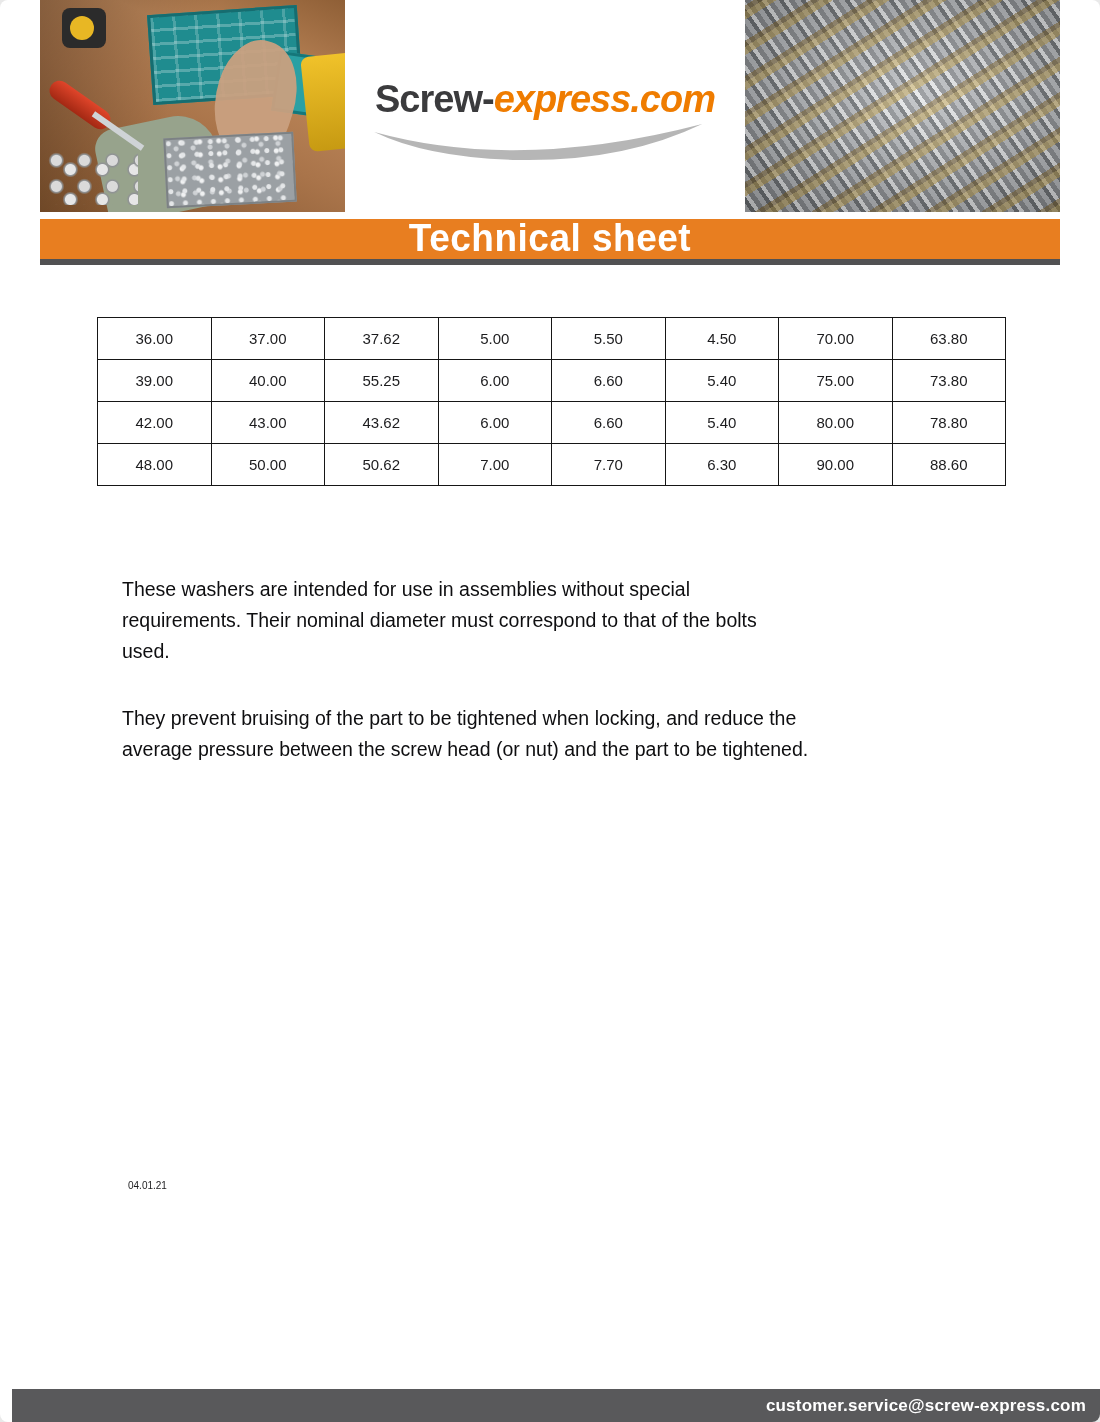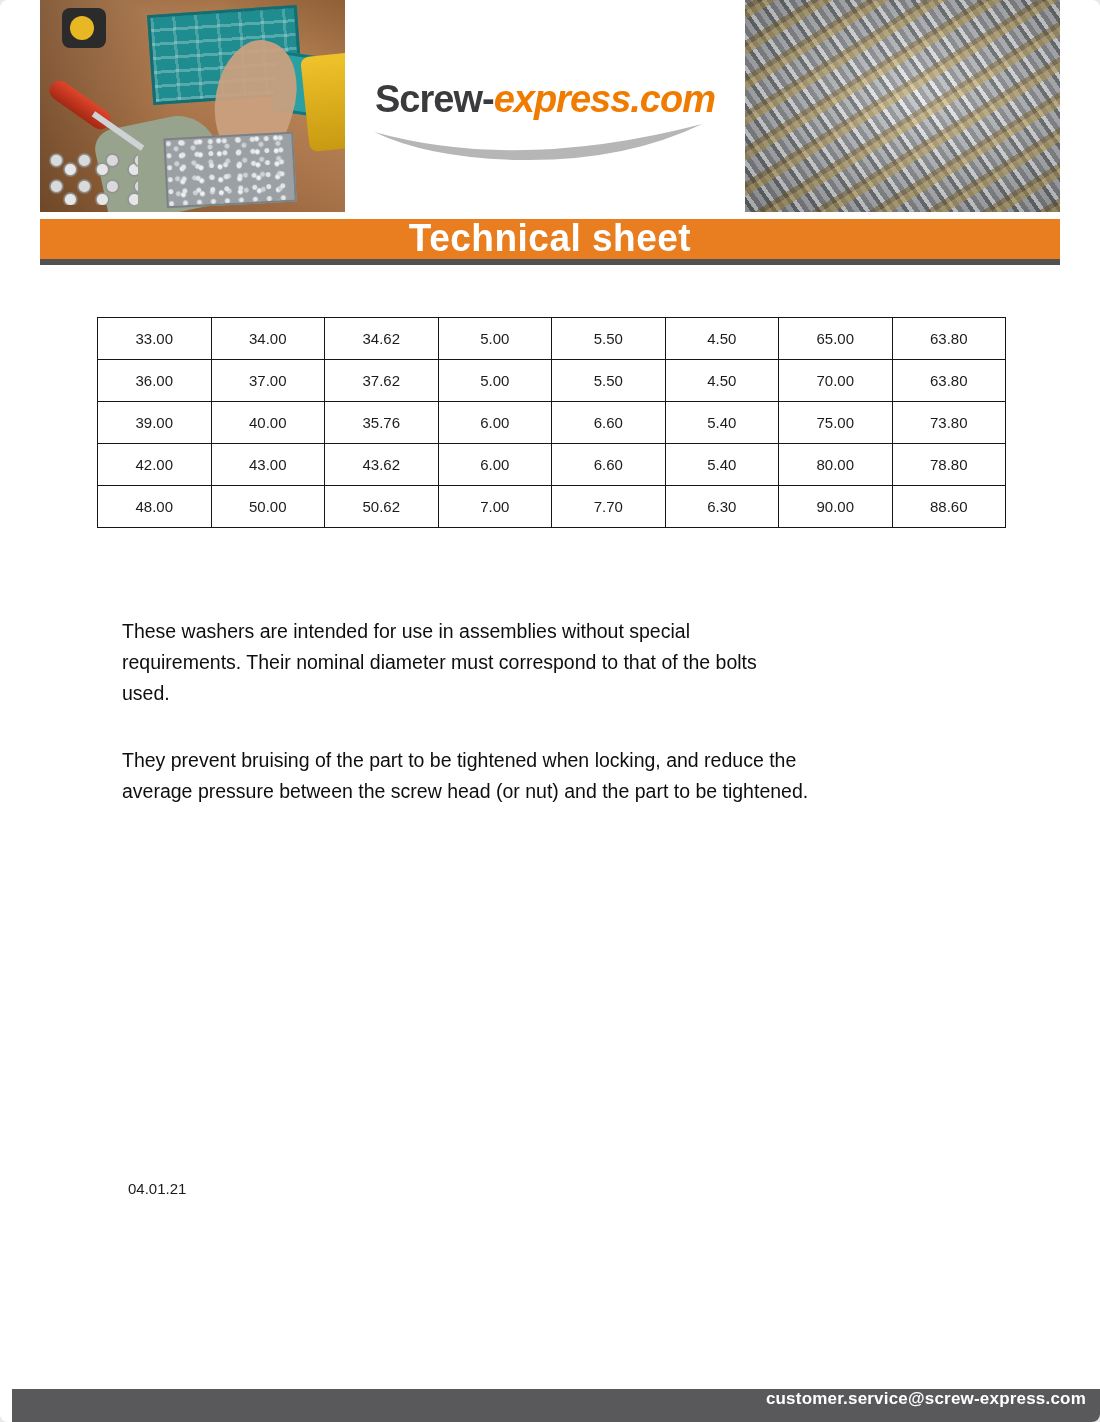--- a/index.html
+++ b/index.html
@@ -166,32 +166,32 @@
     line-height: 31px;
     white-space: pre-line;
   }
   .para + .para { margin-top: 36px; }
 
   
   .doc-date {
     position: absolute;
     left: 128px;
     top: 1180px;
-    font-size: 15px;
+    font-size: 10px;
     color: #1c1c1e;
   }
 
   
   .footer-bar {
     position: absolute;
     left: 12px; right: 0; bottom: 0;
     height: 33px;
     background: #59595b;
     display: flex;
-    align-items: flex-start;
+    align-items: center;
     justify-content: flex-end;
     padding-right: 14px;
   }
   .footer-email {
     color: #ffffff;
     font-size: 17px;
     font-weight: bold;
     letter-spacing: 0.2px;
     text-decoration: none;
     cursor: pointer;
@@ -229,43 +229,33 @@
     <div class="photo photo-right"></div>
   </div>
 
   <div class="banner">
     <div class="banner-title">Technical sheet</div>
   </div>
 
   <table class="spec-table">
     <tbody>
         <tr>
-          <td>33.00</td>
-          <td>34.00</td>
-          <td>34.62</td>
-          <td>5.00</td>
-          <td>5.50</td>
-          <td>4.50</td>
-          <td>65.00</td>
-          <td>63.80</td>
-        </tr>
-        <tr>
           <td>36.00</td>
           <td>37.00</td>
           <td>37.62</td>
           <td>5.00</td>
           <td>5.50</td>
           <td>4.50</td>
           <td>70.00</td>
           <td>63.80</td>
         </tr>
         <tr>
           <td>39.00</td>
           <td>40.00</td>
-          <td>35.76</td>
+          <td>55.25</td>
           <td>6.00</td>
           <td>6.60</td>
           <td>5.40</td>
           <td>75.00</td>
           <td>73.80</td>
         </tr>
         <tr>
           <td>42.00</td>
           <td>43.00</td>
           <td>43.62</td>

